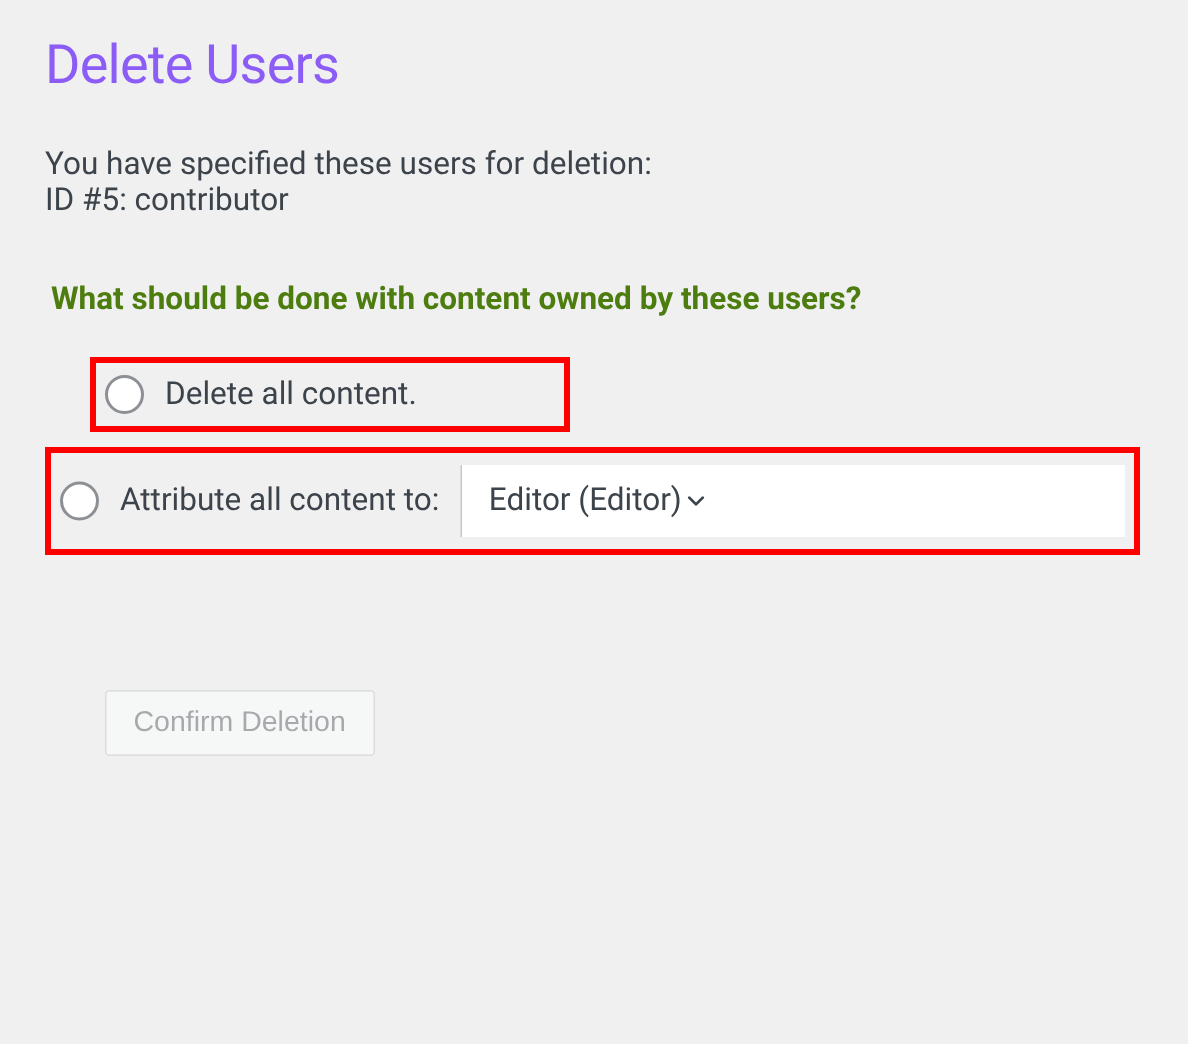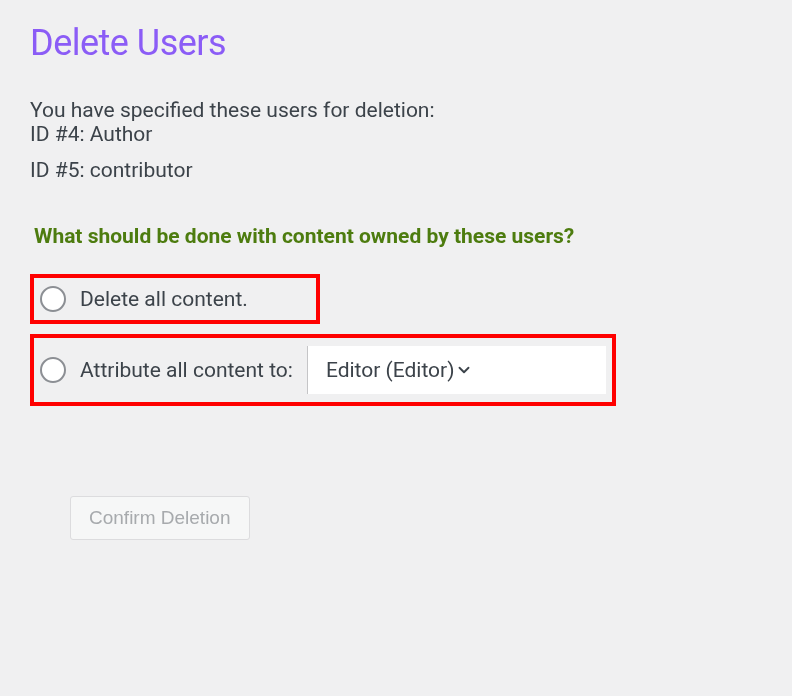--- a/index.html
+++ b/index.html
@@ -42,25 +42,26 @@
       font-weight: bold;
     }
     .option-row {
       display: flex;
       align-items: center;
       padding: 8px 6px;
       margin-bottom: 10px;
     }
     .highlight-1 {
       border: 4px solid #ff0000;
-      width: 290px;
+      width: 320px;
+      margin-left: 30px;
     }
     .highlight-2 {
       border: 4px solid #ff0000;
-      width: 586px;
+      width: 730px;
     }
     .radio {
       width: 26px;
       height: 26px;
       border-radius: 50%;
       border: 2px solid #8c8f94;
       background: #fff;
       margin-right: 14px;
       flex-shrink: 0;
       cursor: pointer;
@@ -108,21 +109,20 @@
     }
   </style>
 </head>
 <body>
 
 <h1>Delete Users</h1>
 
 <p class="subtitle">You have specified these users for deletion:</p>
 
 <div class="user-list">
-  <div class="user-item">ID #4: Author</div>
   <div class="user-item">ID #5: contributor</div>
 </div>
 
 <p class="question">What should be done with content owned by these users?</p>
 
 <div class="option-row highlight-1">
   <div class="radio"></div>
   <span class="option-label">Delete all content.</span>
 </div>
 

